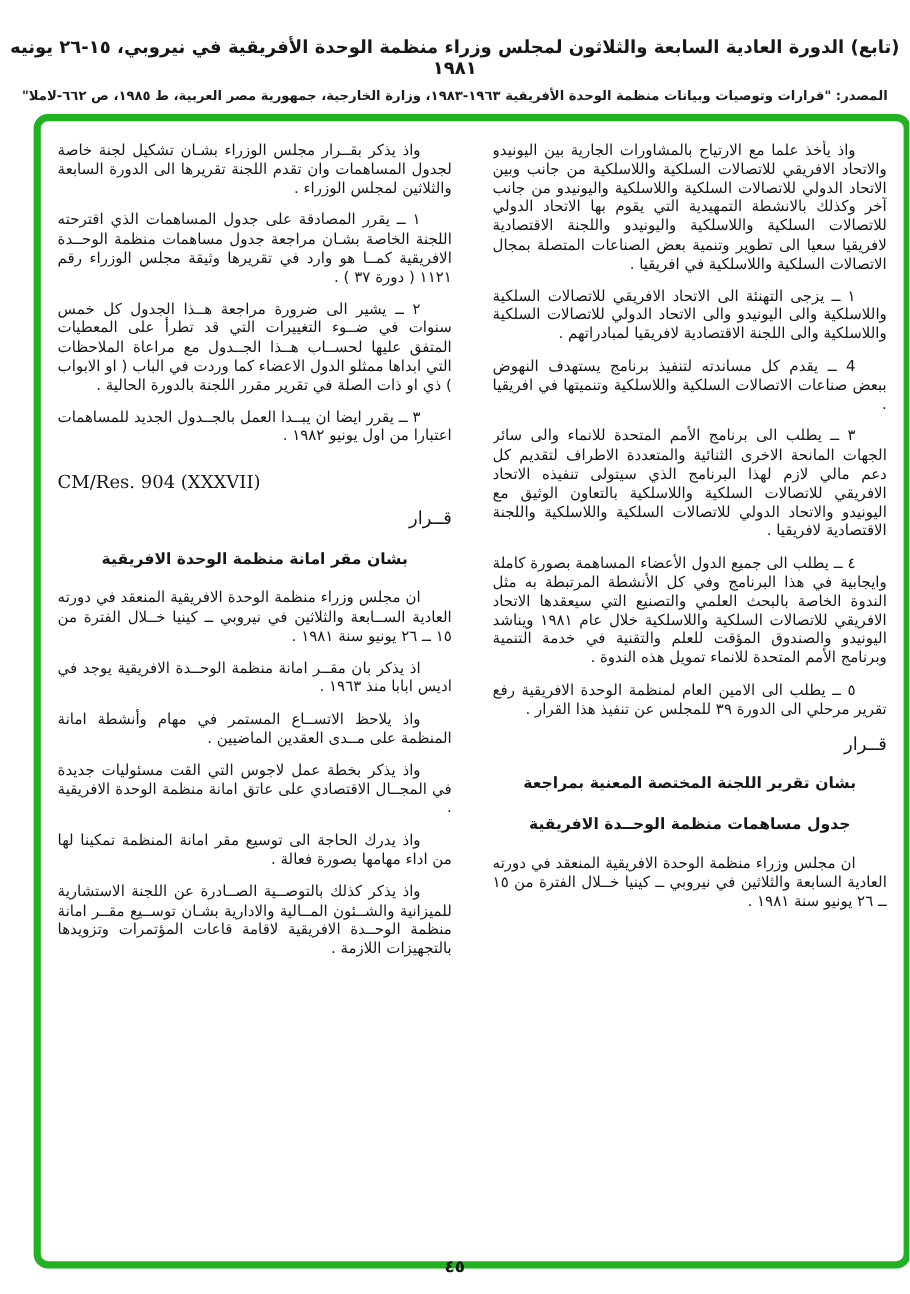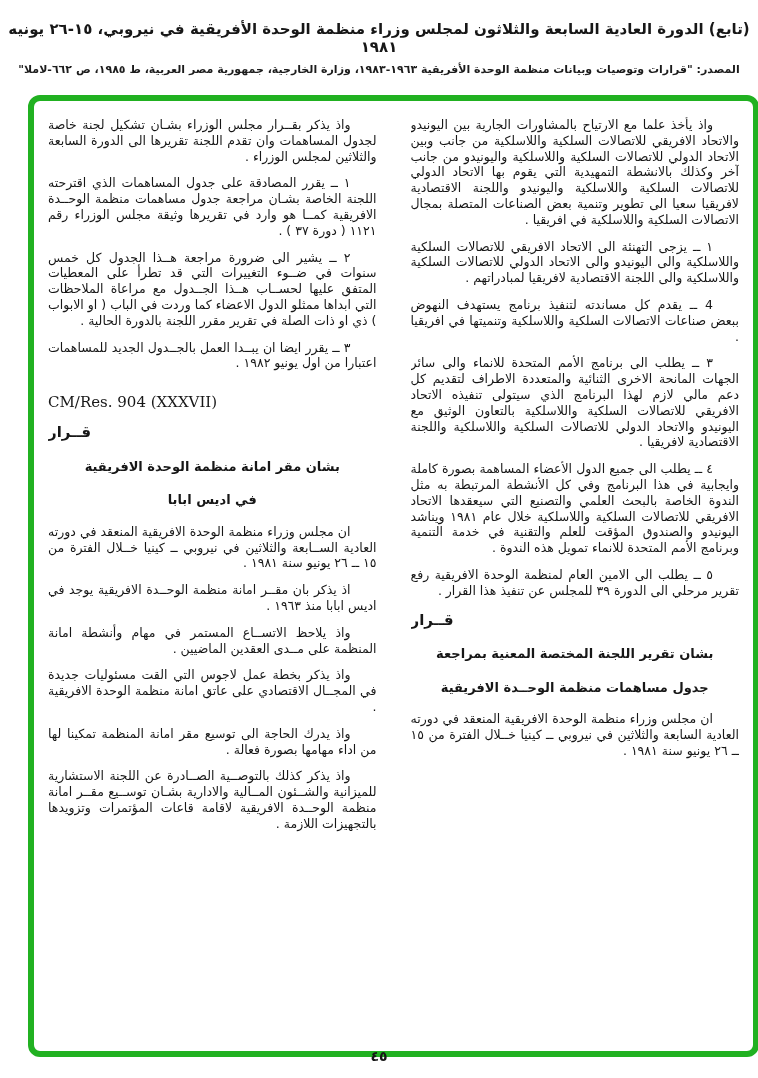--- a/index.html
+++ b/index.html
@@ -7,21 +7,21 @@
     position:relative;
     width:758px;height:1078px;
     background:#ffffff;
     font-family:"DejaVu Sans",sans-serif;
     color:#171717;
     overflow:hidden;
   }
   .doc-header{
     direction:rtl;
     text-align:center;
-    padding-top:20px;
+    padding-top:30px;
   }
   .doc-header .line1{
     font-size:15px;
     font-weight:bold;
     letter-spacing:0px;
   }
   .doc-header .line2{
     font-size:11px;
     font-weight:bold;
     margin-top:7px;
@@ -59,22 +59,22 @@
   }
   .blk-res{
     direction:ltr;
     text-align:left;
     font-family:"DejaVu Serif",serif;
     font-size:15px;
     margin:24px 0 12px 0;
     text-indent:0;
   }
   .blk-h1{
-    text-align:left;
-    font-weight:bold;
+    text-align:right;
+    font-weight:normal;
     font-size:15px;
     margin:14px 0 16px 0;
   }
   .blk-h2{
     text-align:center;
     font-weight:bold;
     font-size:13px;
     margin:0 0 14px 0;
     line-height:1.5;
   }
@@ -111,21 +111,20 @@
           <div class="blk-p">ان مجلس وزراء منظمة الوحدة الافريقية المنعقد في دورته العادية السابعة والثلاثين في نيروبي ــ كينيا خــلال الفترة من ١٥ ــ ٢٦ يونيو سنة ١٩٨١ .</div>
         </div>
       <div class="col">
           <div class="blk-p">واذ يذكر بقــرار مجلس الوزراء بشـان تشكيل لجنة خاصة لجدول المساهمات وان تقدم اللجنة تقريرها الى الدورة السابعة والثلاثين لمجلس الوزراء .</div>
           <div class="blk-p">١ ــ يقرر المصادقة على جدول المساهمات الذي اقترحته اللجنة الخاصة بشـان مراجعة جدول مساهمات منظمة الوحــدة الافريقية كمــا هو وارد في تقريرها وثيقة مجلس الوزراء رقم ١١٢١ ( دورة ٣٧ ) .</div>
           <div class="blk-p">٢ ــ يشير الى ضرورة مراجعة هــذا الجدول كل خمس سنوات في ضــوء التغييرات التي قد تطرأ على المعطيات المتفق عليها لحســاب هــذا الجــدول مع مراعاة الملاحظات التي ابداها ممثلو الدول الاعضاء كما وردت في الباب ( او الابواب ) ذي او ذات الصلة في تقرير مقرر اللجنة بالدورة الحالية .</div>
           <div class="blk-p">٣ ــ يقرر ايضا ان يبــدا العمل بالجــدول الجديد للمساهمات اعتبارا من اول يونيو ١٩٨٢ .</div>
           <div class="blk-res">CM/Res. 904 (XXXVII)</div>
           <div class="blk-h1">قــرار</div>
           <div class="blk-h2">بشان مقر امانة منظمة الوحدة الافريقية</div>
-          <div class="blk-h2">في اديس ابابا</div>
           <div class="blk-p">ان مجلس وزراء منظمة الوحدة الافريقية المنعقد في دورته العادية الســابعة والثلاثين في نيروبي ــ كينيا خــلال الفترة من ١٥ ــ ٢٦ يونيو سنة ١٩٨١ .</div>
           <div class="blk-p">اذ يذكر بان مقــر امانة منظمة الوحــدة الافريقية يوجد في اديس ابابا منذ ١٩٦٣ .</div>
           <div class="blk-p">واذ يلاحظ الاتســاع المستمر في مهام وأنشطة امانة المنظمة على مــدى العقدين الماضيين .</div>
           <div class="blk-p">واذ يذكر بخطة عمل لاجوس التي القت مسئوليات جديدة في المجــال الاقتصادي على عاتق امانة منظمة الوحدة الافريقية .</div>
           <div class="blk-p">واذ يدرك الحاجة الى توسيع مقر امانة المنظمة تمكينا لها من اداء مهامها بصورة فعالة .</div>
           <div class="blk-p">واذ يذكر كذلك بالتوصــية الصــادرة عن اللجنة الاستشارية للميزانية والشــئون المــالية والادارية بشـان توســيع مقــر امانة منظمة الوحــدة الافريقية لاقامة قاعات المؤتمرات وتزويدها بالتجهيزات اللازمة .</div>
         </div>
     </div>
   </div>
 

